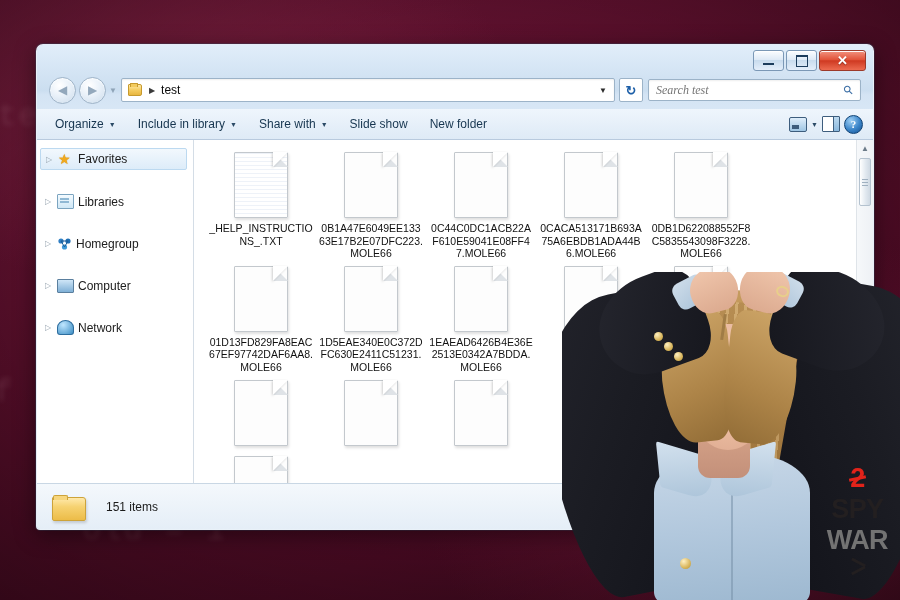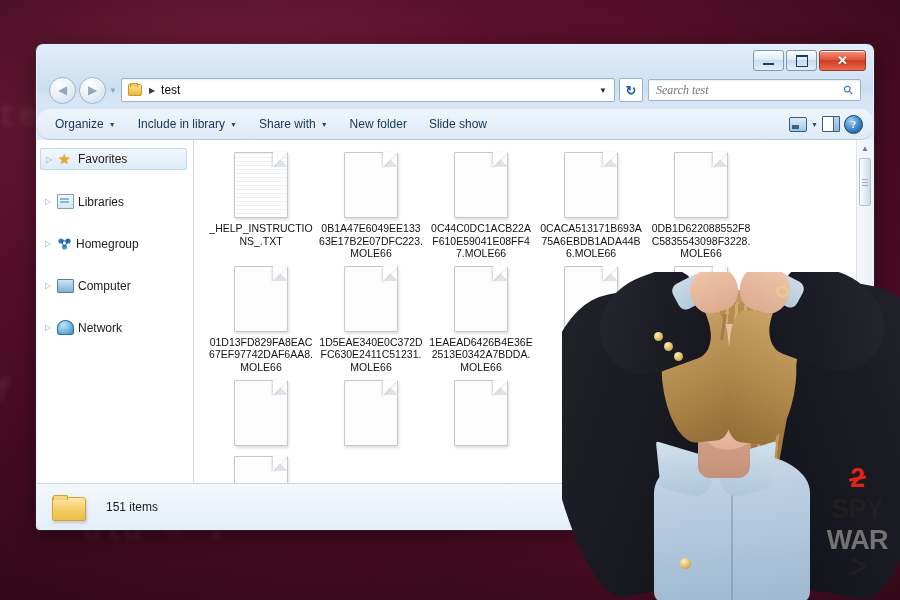--- a/index.html
+++ b/index.html
@@ -126,21 +126,20 @@
     font-size:12px; color:#777; padding-left:7px; min-width:0;
   }
   .mag { margin-right:7px; color:#3b6ea5; font-size:12px; transform:rotate(-45deg); }
 
   
   .cmdbar {
     position:absolute; left:0; top:64px; right:0; height:30px;
     display:flex; align-items:center;
     border-bottom:1px solid #b8cade;
     background: linear-gradient(180deg, rgba(241,247,253,0.9) 0%, rgba(222,234,246,0.9) 100%);
-    border-radius: 13px;
   }
   .cmd {
     font-size:12px; color:#16354f; padding:0 11px;
     display:flex; align-items:center; gap:5px; height:100%; cursor:default;
   }
   .cmd:first-child { margin-left:7px; }
   .cmdcar { font-size:7px; color:#2b4a66; }
   .cmdright { margin-left:auto; display:flex; align-items:center; gap:4px; padding-right:10px; }
   .ico-view {
     width:16px;height:13px;border:1.4px solid #3d5d7d;border-radius:2px;
@@ -496,24 +495,24 @@
     </div>
     <div class="cmd">
       <span>Include in library</span>
       <span class="cmdcar">▼</span>
     </div>
     <div class="cmd">
       <span>Share with</span>
       <span class="cmdcar">▼</span>
     </div>
     <div class="cmd">
+      <span>Slide show</span>
+    </div>
+    <div class="cmd">
       <span>New folder</span>
-    </div>
-    <div class="cmd">
-      <span>Slide show</span>
     </div>
 
     <div class="cmdright">
       <span class="ico-view"></span>
       <span class="cmdcar">▼</span>
       <span class="ico-pane"></span>
       <span class="ico-help">?</span>
     </div>
   </div>
 

